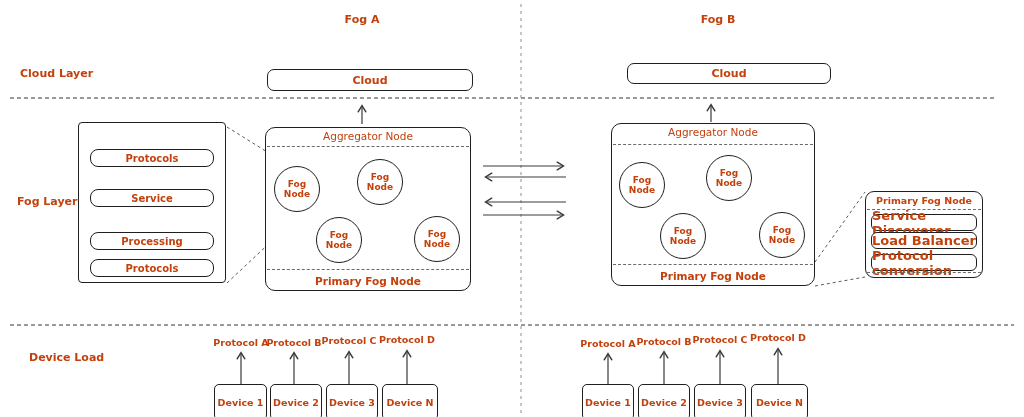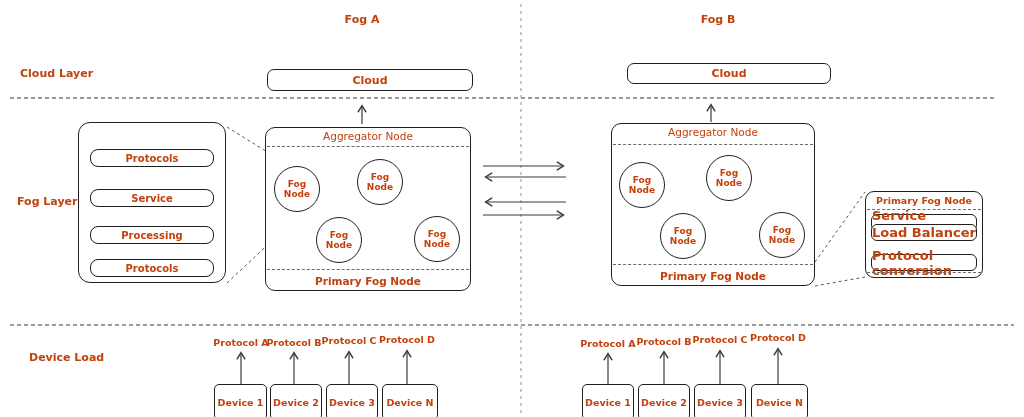--- a/index.html
+++ b/index.html
@@ -20,21 +20,21 @@
   .fog-box{border-radius:10px;display:block;}
   .fog-box .title{position:absolute;top:2px;left:0;right:0;text-align:center;font-size:10.5px;font-weight:normal;}
   .fog-box .bottom-title{position:absolute;bottom:3px;left:0;right:0;text-align:center;font-size:10.5px;font-weight:bold;}
   .dash-sep{position:absolute;left:1px;right:1px;border-top:1.2px dashed #6a6a6a;height:0;}
   .fog-node{
     position:absolute;width:44px;height:44px;border-radius:50%;
     border:1.5px solid #1f1f1f;background:#fff;
     display:flex;align-items:center;justify-content:center;text-align:center;
     font-size:9px;font-weight:bold;line-height:1.15;
   }
-  .detail-box{border-radius:12px;display:block;padding-left:12px;}
+  .detail-box{border-radius:4px;display:block;padding-left:12px;}
   .stack-item{
     position:absolute;left:11px;right:11px;height:16px;
     border:1.4px solid #1f1f1f;border-radius:8px;background:#fff;
     display:flex;align-items:center;justify-content:center;
     font-size:10px;font-weight:bold;
   }
   .rdetail{border-radius:9px;display:block;}
   .rdetail .title{position:absolute;top:3px;left:0;right:0;text-align:center;font-size:9.5px;font-weight:bold;}
   .rdetail .stack-item{left:5px;right:5px;height:15px;font-size:13px;border-radius:6px;}
   .proto-lbl{width:64px;text-align:center;font-size:9.5px;font-weight:bold;white-space:nowrap;}
@@ -115,29 +115,29 @@
     <div class="fog-node" style="left:94px;top:31px;">Fog Node</div>
     <div class="fog-node" style="left:48px;top:89px;">Fog Node</div>
     <div class="fog-node" style="left:147px;top:88px;">Fog Node</div>
     <div class="dash-sep" style="top:140px;"></div>
     <div class="bottom-title">Primary Fog Node</div>
   </div>
 
   <div class="abs box detail-box" style="left:78px;top:122px;width:148px;height:161px;">
     <div class="stack-item" style="top:26px;">Protocols</div>
     <div class="stack-item" style="top:66px;">Service</div>
-    <div class="stack-item" style="top:103px;">Processing</div>
+    <div class="stack-item" style="top:109px;">Processing</div>
     <div class="stack-item" style="top:136px;">Protocols</div>
   </div>
 
   <div class="abs box rdetail" style="left:865px;top:191px;width:118px;height:87px;">
     <div class="title">Primary Fog Node</div>
     <div class="dash-sep" style="top:17px;"></div>
     <div class="stack-item" style="top:22px;">Service Discoverer</div>
-    <div class="stack-item" style="top:32px;">Load Balancer</div>
+    <div class="stack-item" style="top:40px;">Load Balancer</div>
     <div class="stack-item" style="top:62px;">Protocol conversion</div>
     <div class="dash-sep" style="top:80px;"></div>
   </div>
 
   <div class="abs proto-lbl" style="left:209px;top:337px;">Protocol A</div>
   <div class="abs proto-lbl" style="left:262px;top:337px;">Protocol B</div>
   <div class="abs proto-lbl" style="left:317px;top:335px;">Protocol C</div>
   <div class="abs proto-lbl" style="left:375px;top:334px;">Protocol D</div>
 
   <div class="abs box device-box" style="left:214px;top:384px;width:53px;">Device 1</div>

